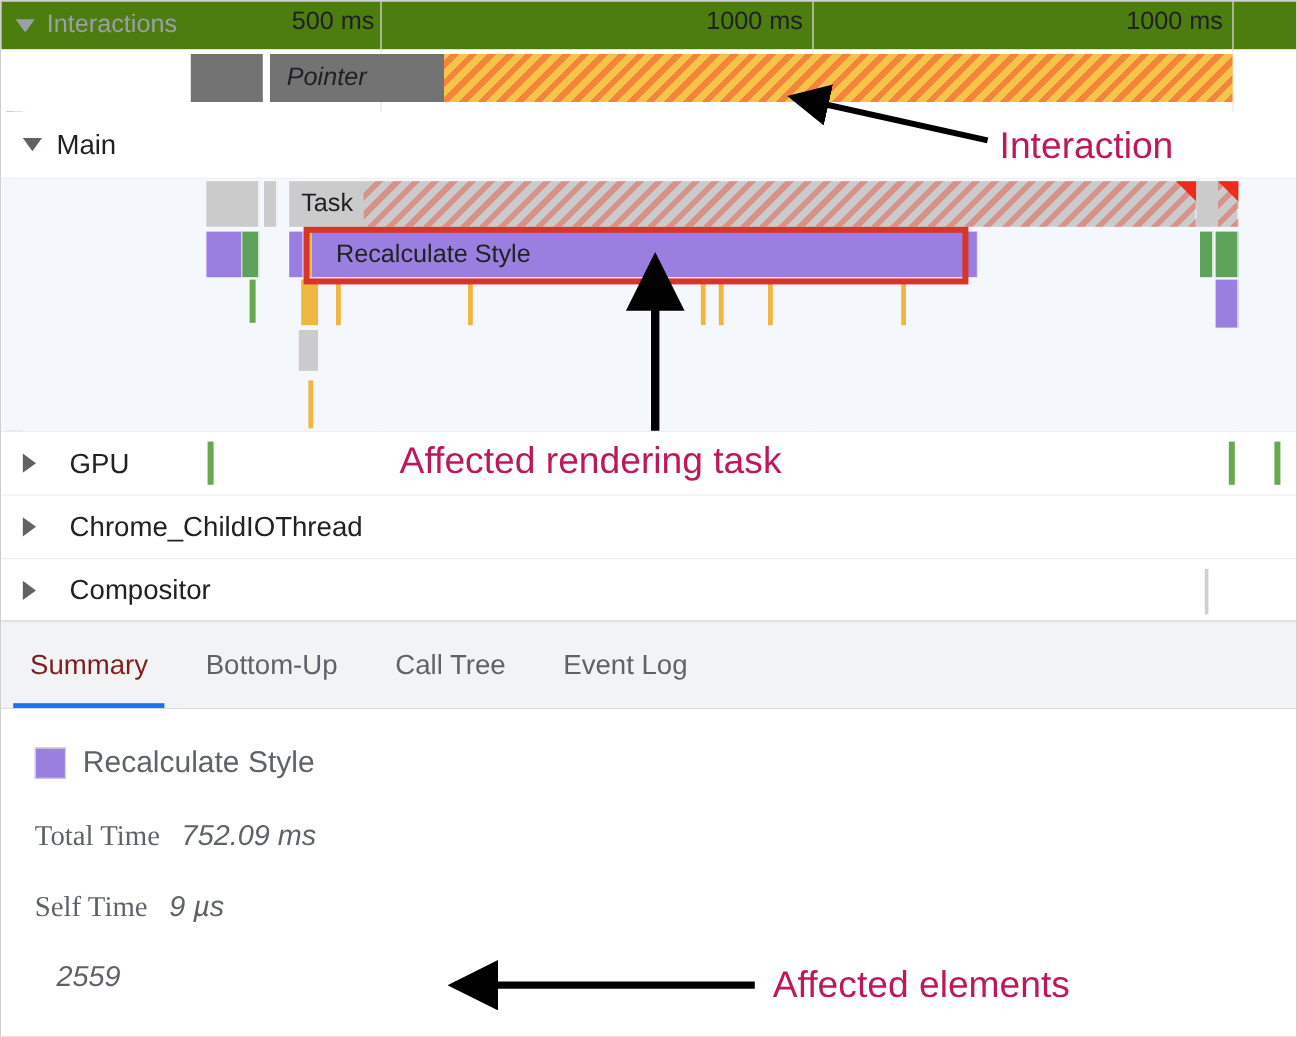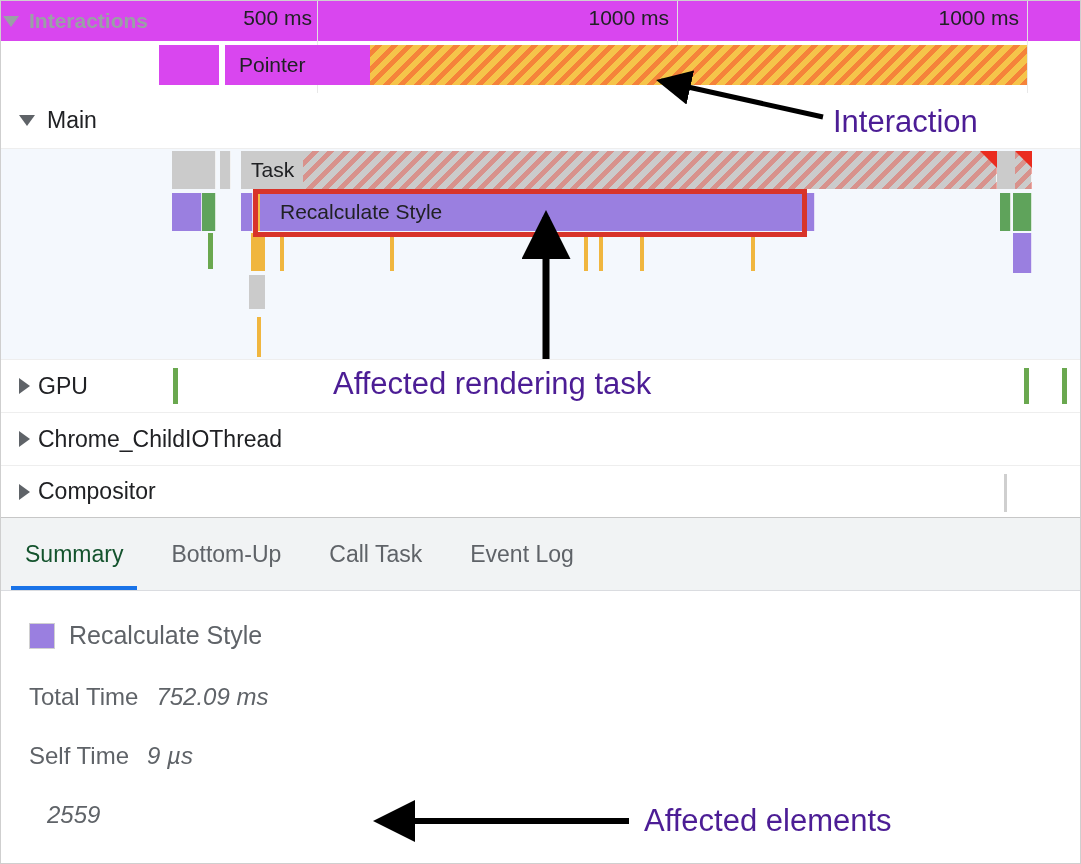--- a/index.html
+++ b/index.html
@@ -27,21 +27,21 @@
     background: #ffffff;
     overflow: hidden;
   }
 
   
   .ruler {
     position: absolute;
     left: 0; top: 0;
     width: 1081px;
     height: 40px;
-    background: #d946ef;
+    background: #4d7c0f;
   }
   .ruler-tick {
     position: absolute;
     top: 0;
     height: 40px;
     border-right: 1px solid #e0e0e0;
     box-sizing: border-box;
   }
   .ruler-label {
     position: absolute;
@@ -81,38 +81,37 @@
     position: absolute;
     left: 0; top: 0;
     width: 1081px;
     height: 90px;
   }
   #interactions-label {
     position: absolute;
     left: 0; top: 0;
     width: 210px; height: 40px;
     display: flex; align-items: center;
-    padding-left: 2px;
+    padding-left: 12px;
     box-sizing: border-box;
     gap: 10px;
     font-size: 21px;
     color: #9aa0a6;
-    font-weight: bold;
   }
   #interactions-row {
     position: absolute;
     left: 0; top: 44px;
     width: 1081px; height: 40px;
   }
   .ix-bar {
     position: absolute;
     top: 0; height: 40px;
     box-sizing: border-box;
   }
-  .ix-solid { background: #d946ef; }
+  .ix-solid { background: #737373; font-style: italic; }
   .ix-hatch {
     background-color: #f0c24a;
     background-image: repeating-linear-gradient(
       -45deg,
       #f5833a 0px, #f5833a 5px,
       #f5c44a 5px, #f5c44a 11px
     );
   }
   .ix-label {
     position: absolute;
@@ -234,21 +233,21 @@
     background: #ffffff;
     border-top: 1px solid #eeeeee;
     box-sizing: border-box;
   }
   .collapsed-track .label {
     position: absolute;
     left: 0; top: 0;
     height: 100%;
     display: flex; align-items: center;
     padding-left: 18px;
-    gap: 8px;
+    gap: 28px;
     font-size: 23px;
     color: #202124;
     white-space: nowrap;
   }
 
   
   #bottom {
     position: absolute;
     left: 0; top: 516px;
     width: 1081px;
@@ -270,21 +269,21 @@
   .tab {
     display: flex;
     align-items: center;
     padding: 0 24px;
     font-size: 23px;
     color: #5f6368;
     position: relative;
     white-space: nowrap;
     cursor: default;
   }
-  .tab.active { color: #14532d; }
+  .tab.active { color: #7f1d1d; }
   .tab.active::after {
     content: "";
     position: absolute;
     left: 10px; right: 10px; bottom: 0;
     height: 4px;
     background: #1a73e8;
   }
   #details {
     position: absolute;
     left: 0; top: 73px;
@@ -309,28 +308,28 @@
     box-sizing: border-box;
     flex: 0 0 auto;
   }
   .detail-row {
     display: flex;
     align-items: baseline;
     font-size: 24px;
     color: #5f6368;
     margin-bottom: 31px;
   }
-  .detail-key { white-space: nowrap; }
+  .detail-key { white-space: nowrap; font-family: Liberation Serif, serif; }
   .detail-val { margin-left: 18px; white-space: nowrap; font-style: italic; }
 
   
   .anno-text {
     position: absolute;
     font-size: 31px;
-    color: #4c1d95;
+    color: #be185d;
     white-space: nowrap;
     z-index: 40;
   }
   .anno-svg {
     position: absolute;
     left: 0; top: 0;
     width: 1081px; height: 864px;
     z-index: 39;
     pointer-events: none;
   }
@@ -459,21 +458,21 @@
   <div id="bottom">
 
     <div id="tabbar">
       <div class="tab active">
         <span>Summary</span>
       </div>
       <div class="tab">
         <span>Bottom-Up</span>
       </div>
       <div class="tab">
-        <span>Call Task</span>
+        <span>Call Tree</span>
       </div>
       <div class="tab">
         <span>Event Log</span>
       </div>
     </div>
 
     <div id="details">
       <div class="detail-title">
         <span class="swatch"></span>
         <span>Recalculate Style</span>

